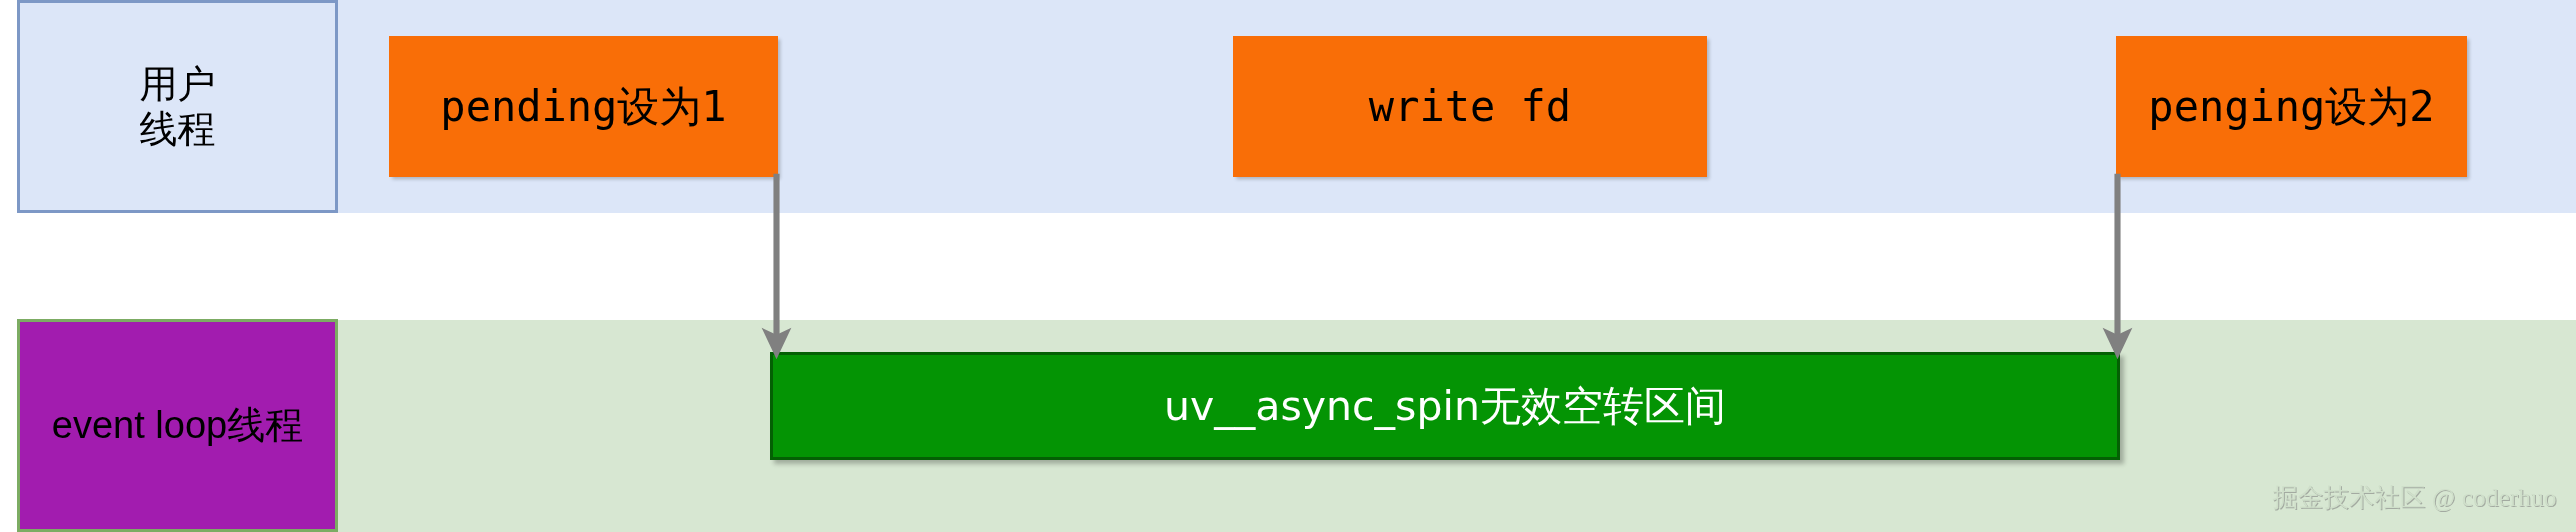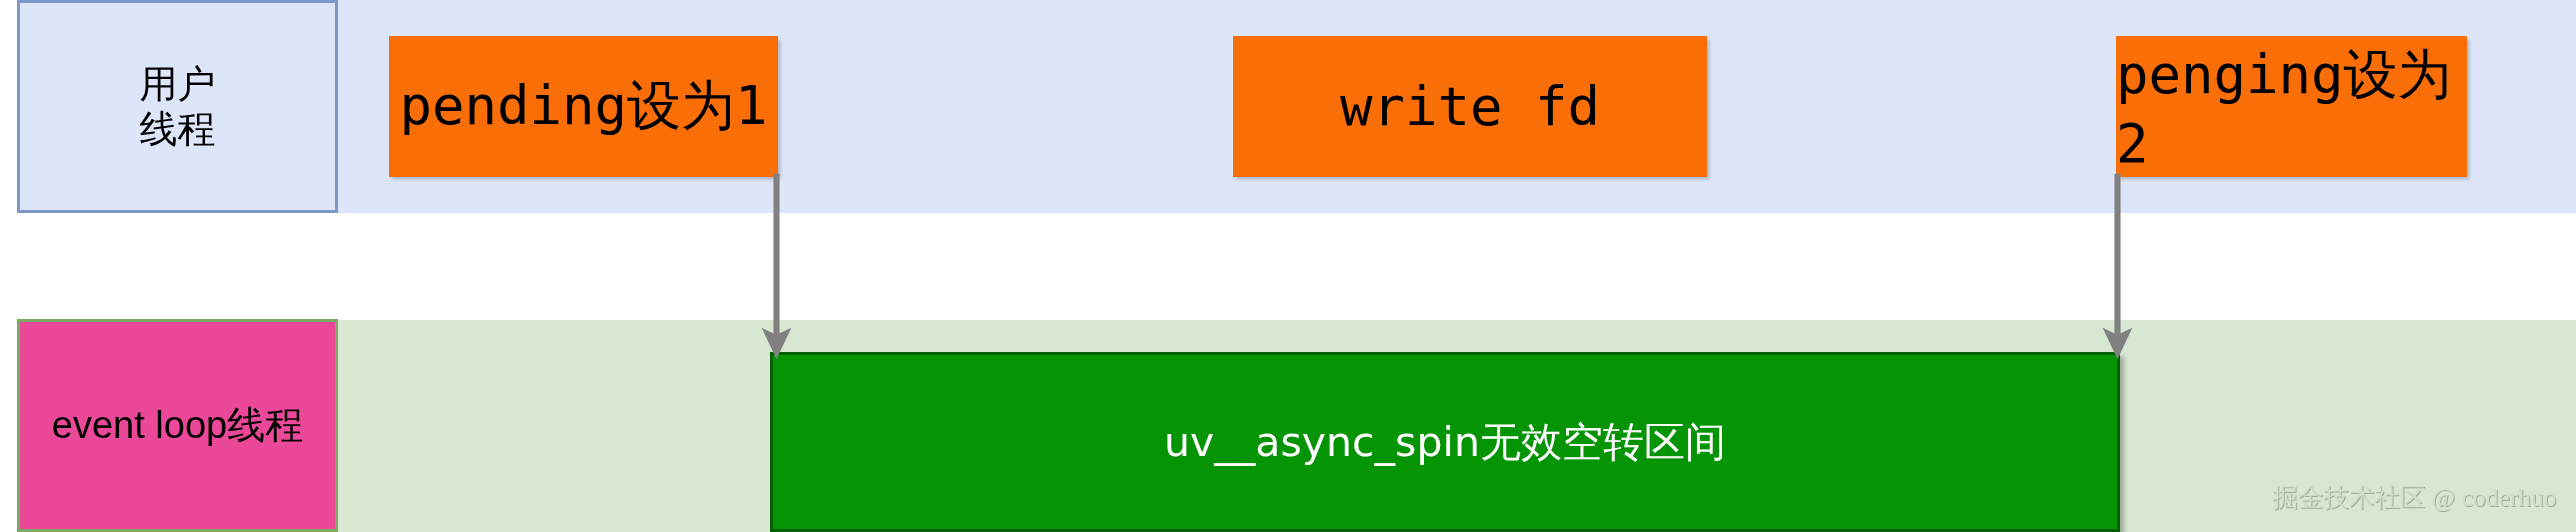--- a/index.html
+++ b/index.html
@@ -63,51 +63,51 @@
     background: #dce6f8;
     border: 3.5px solid #7d98c6;
     font-size: 38px;
   }
 
   #loop-lane-label {
     left: 0px;
     top: 319px;
     width: 321px;
     height: 213px;
-    background: #ec4899;
+    background: #a21caf;
     border: 3.5px solid #7cac63;
     font-size: 38px;
   }
 
   
   .action-box {
     position: absolute;
     box-sizing: border-box;
     background: #f96e07;
     display: flex;
     align-items: center;
     justify-content: center;
     color: #000000;
     font-family: "DejaVu Sans Mono", "Liberation Mono", monospace;
-    font-size: 54px;
+    font-size: 42px;
     letter-spacing: 0px;
     box-shadow: 2.6px 2.6px 3.5px rgba(0,0,0,0.22);
   }
 
   #action-pending-1 { left: 389px;  top: 36px; width: 389px; height: 141px; }
   #action-write-fd  { left: 1233px; top: 36px; width: 474px; height: 141px; }
   #action-pending-2 { left: 2116px; top: 36px; width: 351px; height: 141px; }
 
   
   #spin-bar {
     position: absolute;
     left: 770px;
     top: 352px;
     width: 1350px;
-    height: 180px;
+    height: 108px;
     box-sizing: border-box;
     background: #049404;
     border: 3.5px solid #046004;
     display: flex;
     align-items: center;
     justify-content: center;
     color: #ffffff;
     font-size: 41px;
     font-family: "DejaVu Sans", sans-serif;
     box-shadow: 3.5px 3.5px 4.4px rgba(0,0,0,0.25);

